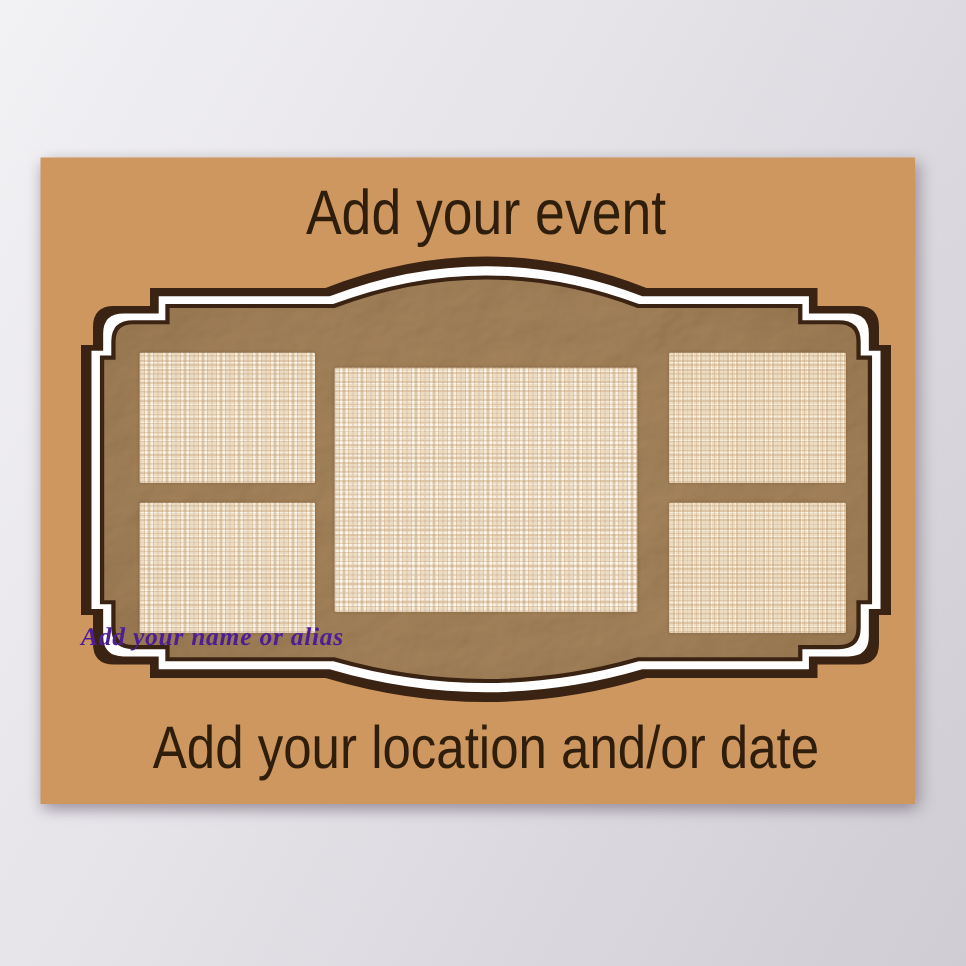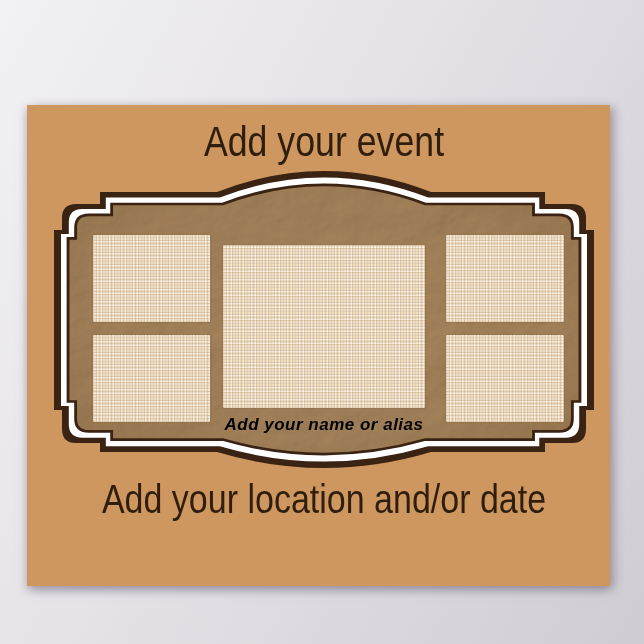--- a/index.html
+++ b/index.html
@@ -4,21 +4,21 @@
 <style>
   html,body{margin:0;padding:0;}
   body{
     width:644px;height:644px;overflow:hidden;
     font-family:"Liberation Sans",sans-serif;
     background:linear-gradient(120deg,#f2f1f4 0%,#e4e2e7 45%,#cfcdd3 100%);
     position:relative;
   }
   .stage{position:absolute;inset:0;}
   .poster{
-    position:absolute;left:27px;top:105px;width:583px;height:481px;
+    position:absolute;left:27px;top:105px;width:583px;height:431px;
     background:#cf9760;
     box-shadow:0 4px 9px rgba(118,106,124,.55), 6px 2px 9px rgba(118,106,124,.3);
   }
   .plaque-col{position:absolute;left:27px;top:0;width:540px;height:431px;}
   .deco{
     position:absolute;left:0;width:540px;text-align:center;
     color:#301e0d;font-weight:400;line-height:1;
     transform:scaleX(.85);transform-origin:50% 50%;
     letter-spacing:0px;white-space:nowrap;
   }
@@ -35,23 +35,23 @@
       repeating-linear-gradient(0deg, rgba(255,255,255,.5) 0 1px, transparent 1px 4px);
     box-shadow:0 0 2px rgba(90,60,30,.35);
     border-radius:1px;
   }
   .slot-lt{left:39px; top:130px;width:117px;height:87px;}
   .slot-lb{left:39px; top:230px;width:117px;height:87px;}
   .slot-c {left:169px;top:140px;width:202px;height:163px;}
   .slot-rt{left:392px;top:130px;width:118px;height:87px;}
   .slot-rb{left:392px;top:230px;width:118px;height:87px;}
   .name-script{
-    position:absolute;left:0;top:310px;width:540px;text-align:center;
-    font-family:Liberation Sans, sans-serif;font-style:italic;font-weight:bold;
-    font-size:17px;color:#000000;letter-spacing:.5px;
+    position:absolute;left:0;top:310px;width:540px;text-align:left;
+    font-family:Liberation Serif, serif;font-style:italic;font-weight:bold;
+    font-size:17px;color:#4c1d95;letter-spacing:.5px;
   }
 </style>
 </head>
 <body>
 
 <div class="stage">
   <div class="poster">
     <div class="plaque-col">
 
       <div class="deco title">Add your event</div>

